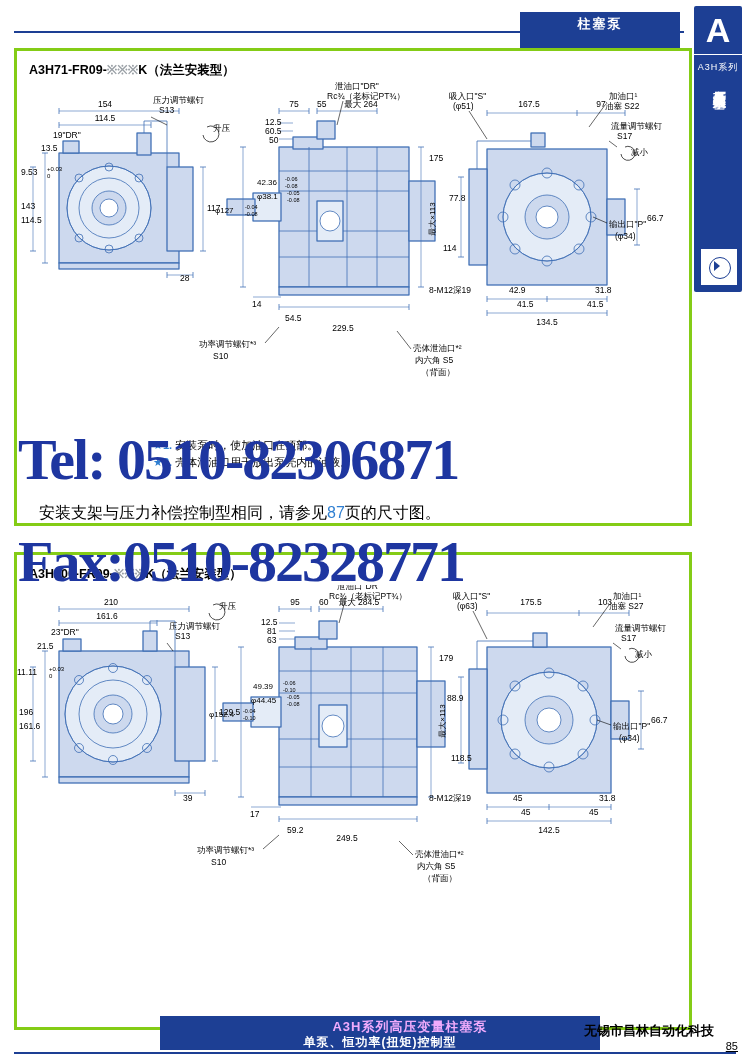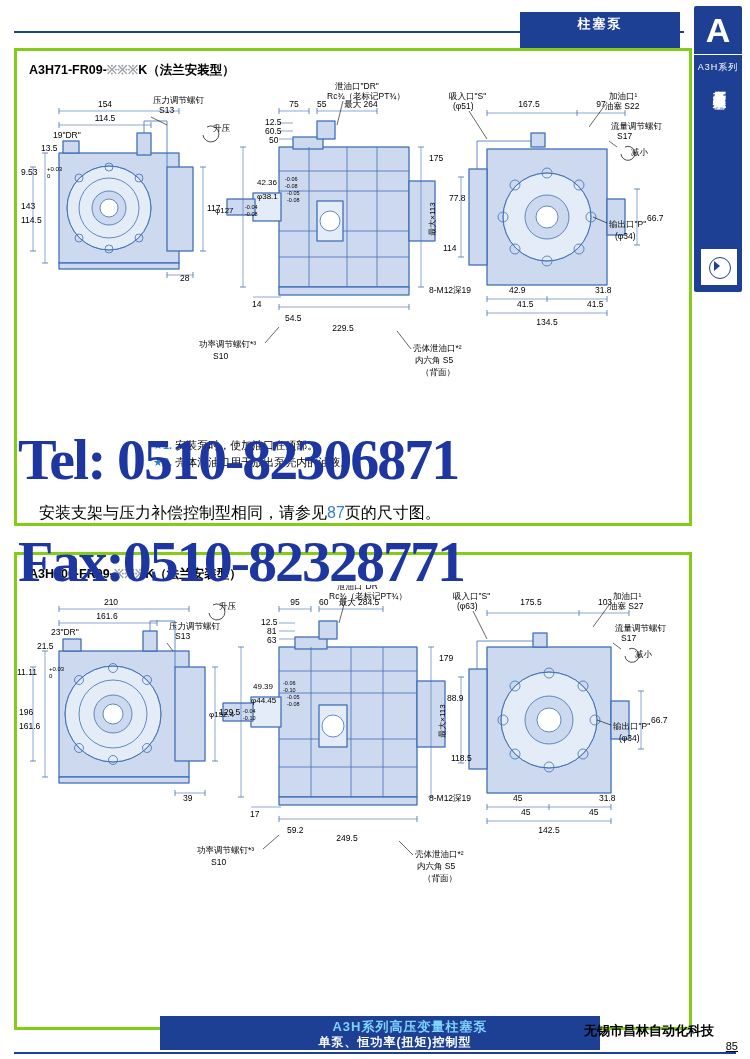--- a/index.html
+++ b/index.html
@@ -111,25 +111,25 @@
 
   
   .bottom{
     position:absolute;left:0;top:1012px;width:750px;height:47px;
   }
   .bottom .bluebar{
     position:absolute;left:160px;top:4px;width:440px;height:34px;background:#1d3f94;
   }
   .bottom .bt1{
     position:absolute;left:0;top:2px;width:500px;text-align:center;
-    color:#7dd3fc;font-size:13px;font-weight:bold;letter-spacing:1px;
+    color:#f0abfc;font-size:13px;font-weight:bold;letter-spacing:1px;
   }
   .bottom .bt2{
     position:absolute;left:0;top:18px;width:440px;text-align:center;
-    color:#fff;font-size:12px;font-weight:bold;letter-spacing:1px;margin-left:15px;
+    color:#fff;font-size:12px;font-weight:bold;letter-spacing:1px;
   }
   .bottom .company{
     position:absolute;right:36px;top:10px;font-size:13px;font-weight:bold;color:#000;text-align:center;
   }
   .bottom .pageno{
     position:absolute;right:12px;top:28px;font-size:11px;color:#000;text-decoration:underline;
   }
   .bottom .rule{
     position:absolute;left:14px;top:40px;width:722px;height:2px;background:#1d3f94;
   }

